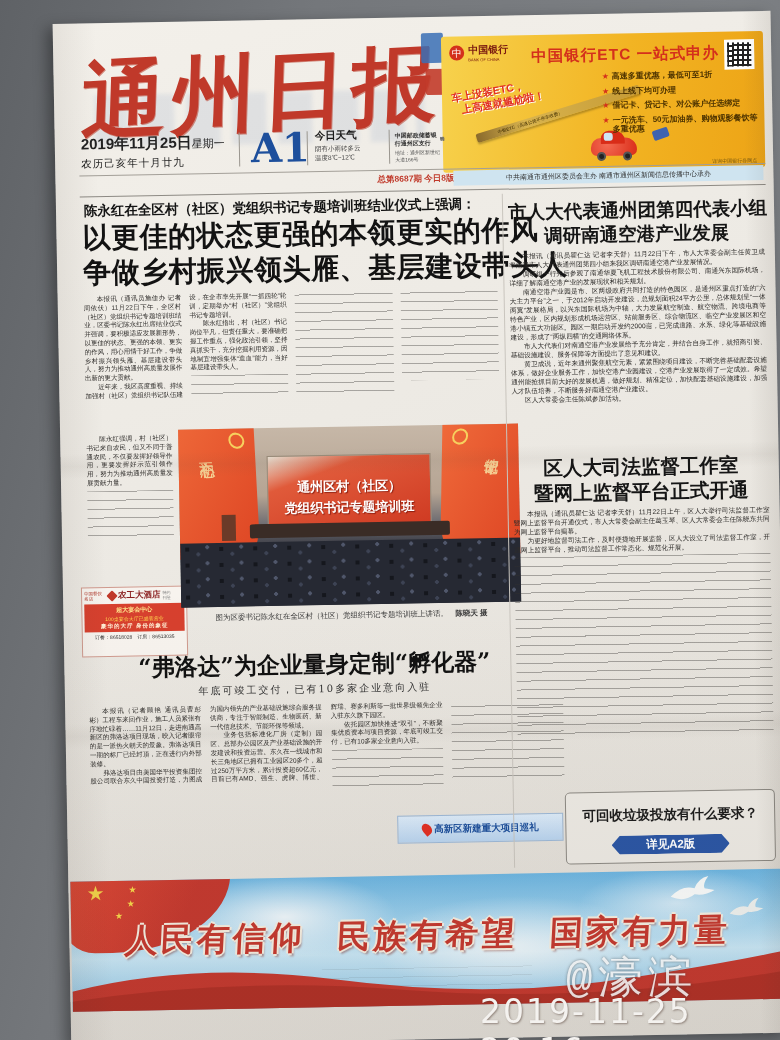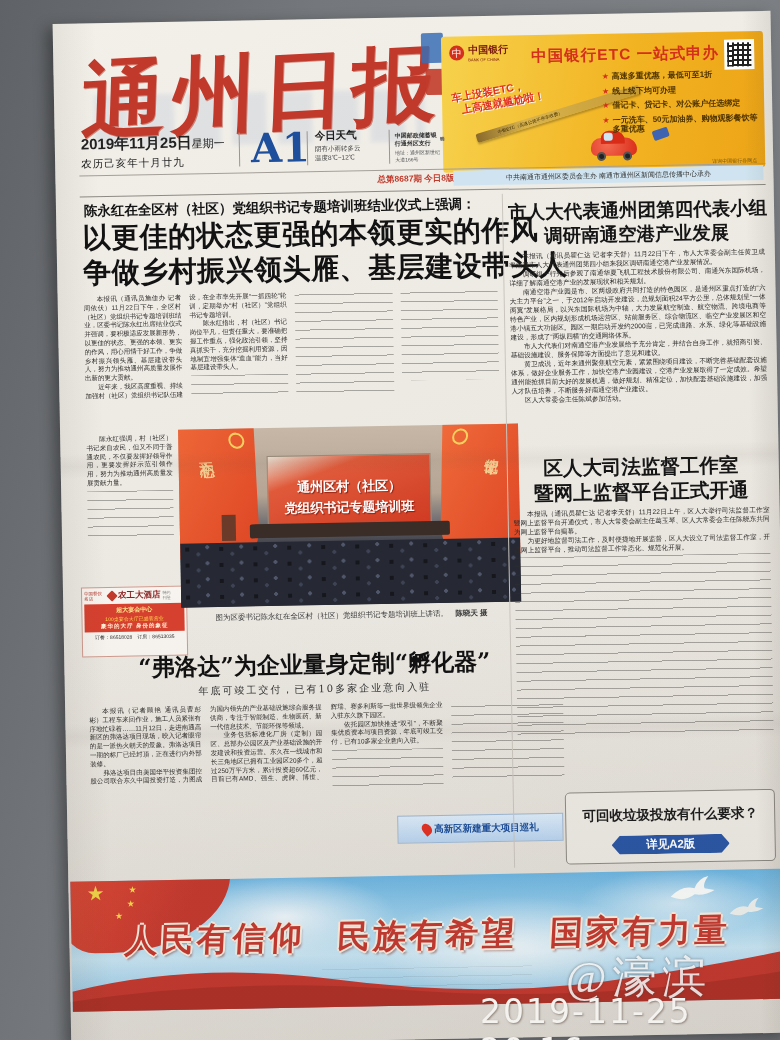--- a/index.html
+++ b/index.html
@@ -90,21 +90,21 @@
   }
   .slogan {
     font-family:"DejaVu Serif",serif; font-weight:700; font-size:33px; color:#c5392f;
     letter-spacing:3px; word-spacing:18px; white-space:nowrap;
     text-shadow:-2px 0 0 #f6efe2, 2px 0 0 #f6efe2, 0 -2px 0 #f6efe2, 0 2px 0 #f6efe2, 2px 3px 2px rgba(120,30,20,.4);
     transform:skewX(-4deg);
   }
   .hotel-ad { border:1px solid #cf9a8e; background:#f7f3ee; }
   .badge-blue-grad { background:linear-gradient(180deg,#dcebf9,#b9d4ef); border:1px solid #9db9d8;
     color:#1b4e9b; font-weight:bold; font-size:9.5px; display:flex; align-items:center; justify-content:center; gap:3px; }
-  .wm { font-family:Liberation Serif, serif; color:rgba(255,255,255,.82);
+  .wm { font-family:Liberation Mono, monospace; color:rgba(255,255,255,.82);
     text-shadow:0 0 3px rgba(60,60,60,.6); }
   .ts { font-family:"DejaVu Sans",sans-serif; font-weight:400; color:#f4f2ef; letter-spacing:2px;
     text-shadow:1px 1px 2px rgba(80,60,50,.5); }
 </style>
 </head>
 <body>
 
 <div class="paper">
 
   <div class="shade" style="left:40px;top:72px;width:330px;height:52px;opacity:.10;filter:blur(2px);

